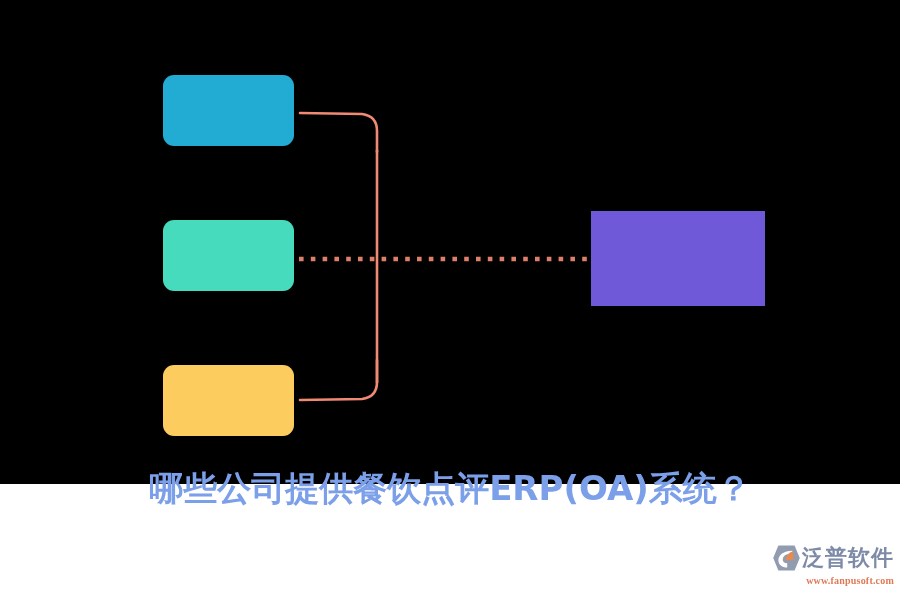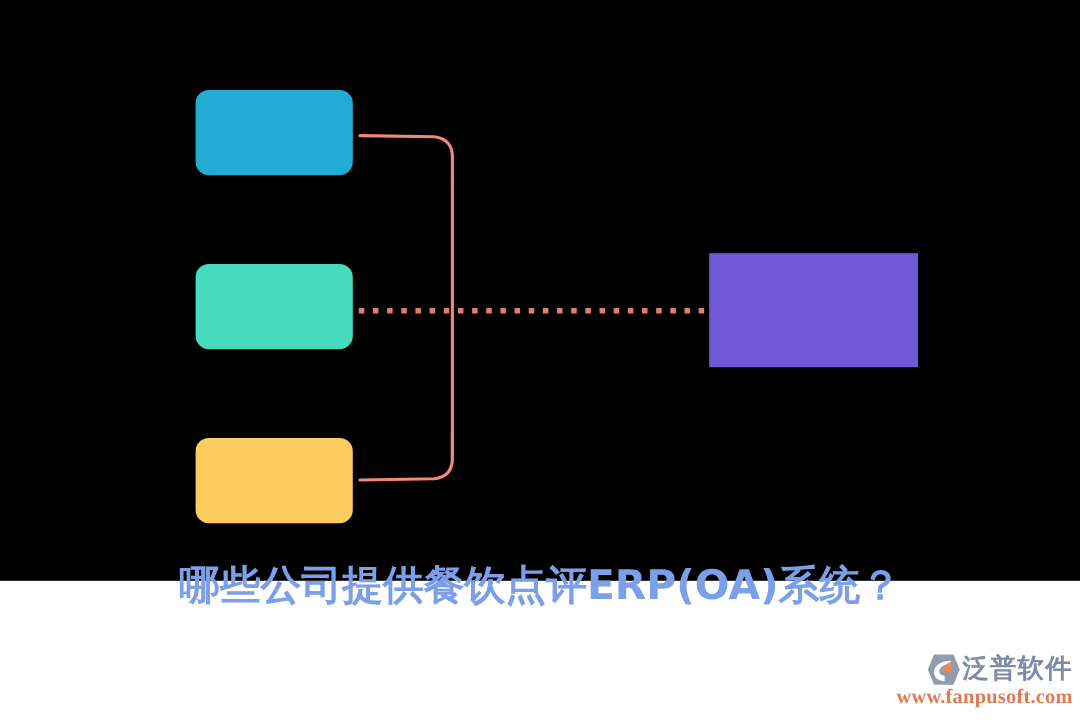--- a/index.html
+++ b/index.html
@@ -86,21 +86,21 @@
   .logo-name {
     color: #7e8ba8;
     font-size: 22px;
     font-weight: 700;
     line-height: 26px;
     letter-spacing: 1px;
     white-space: nowrap;
   }
   .logo-url {
     color: #e07a55;
-    font-size: 17px;
+    font-size: 10px;
     font-weight: 700;
     line-height: 15px;
     letter-spacing: 0.2px;
     margin-left: 4px;
     font-family: "Liberation Serif", serif;
     white-space: nowrap;
   }
 </style>
 </head>
 <body>

